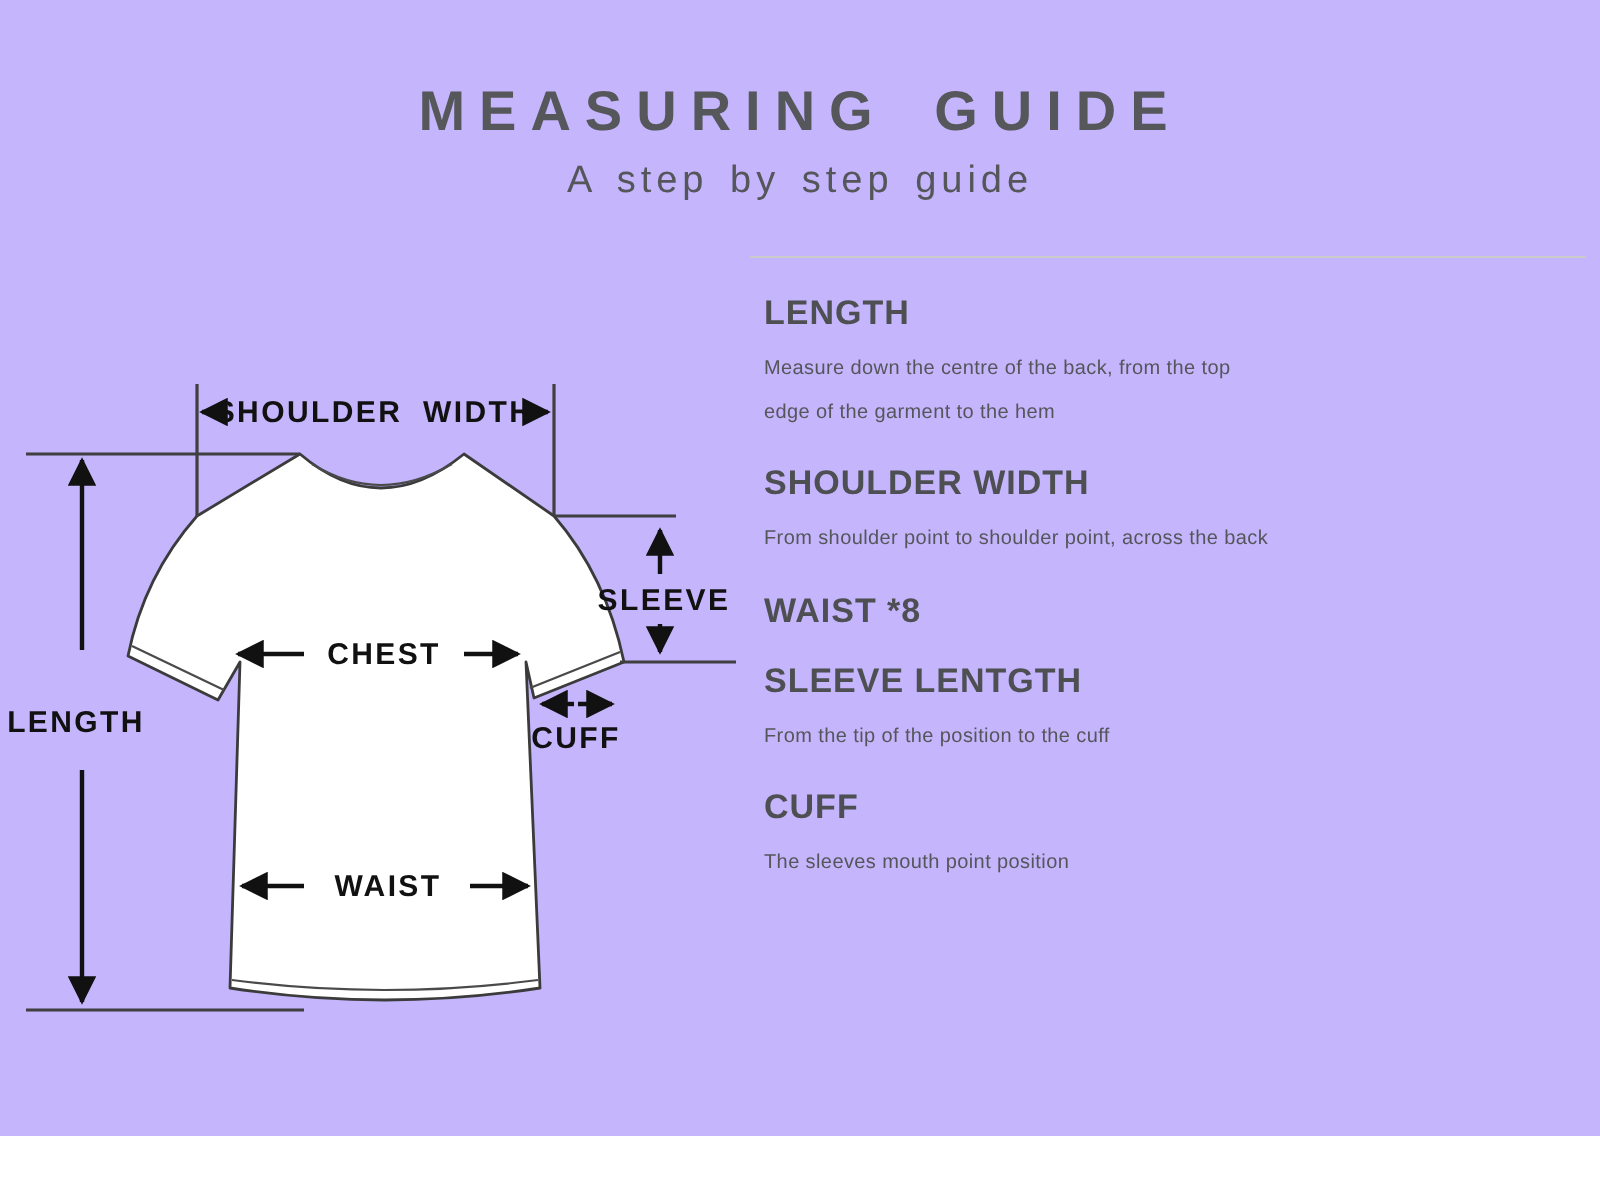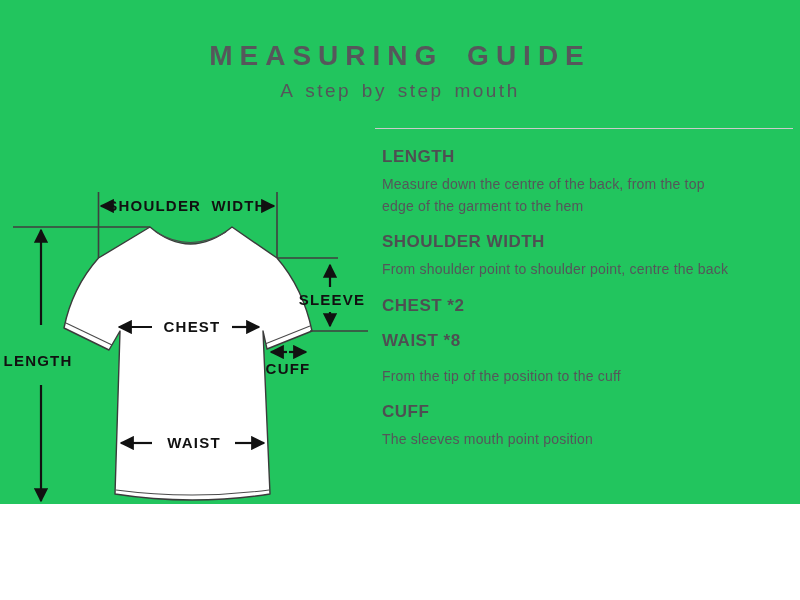--- a/index.html
+++ b/index.html
@@ -1,17 +1,17 @@
 <!DOCTYPE html>
 <html><head>
 <meta charset="utf-8">
 <style>
   html,body{margin:0;padding:0;background:#ffffff;}
   .canvas{
-    position:relative;width:800px;height:504px;background:#22c55e;overflow:hidden;
+    position:relative;width:800px;height:568px;background:#c4b5fd;overflow:hidden;
     font-family:"Liberation Sans",sans-serif;
   }
   
   .header{position:absolute;top:40px;left:0;width:800px;text-align:center;}
   .title{
     margin:0;font-size:28px;font-weight:bold;letter-spacing:7px;word-spacing:9px;
     color:#56575b;
   }
   .subtitle{
     margin:8px 0 0 0;font-size:19px;letter-spacing:2.5px;word-spacing:3px;color:#55565a;
@@ -30,32 +30,32 @@
   
   .divider{position:absolute;left:375px;width:418px;height:0;border-top:1px solid #cbcbcb;}
   .divider-top{top:128px;}
   .divider-bottom{top:592px;}
   .panel{position:absolute;left:382px;top:128px;width:412px;padding-top:19px;}
   .guide-section{margin-bottom:15px;}
   .guide-section h3{
     margin:0 0 7px 0;font-size:17px;font-weight:bold;letter-spacing:0.5px;color:#4e4f52;
   }
   .guide-section p{
-    margin:0;font-size:14px;line-height:21.5px;letter-spacing:0.2px;color:#55565a;
+    margin:0;font-size:10px;line-height:21.5px;letter-spacing:0.2px;color:#55565a;
     white-space:pre-line;
   }
 </style>
 </head>
 <body>
 
 <div class="canvas">
 
   <div class="header">
     <h1 class="title">MEASURING GUIDE</h1>
-    <div class="subtitle">A step by step mouth</div>
+    <div class="subtitle">A step by step guide</div>
   </div>
 
   <svg class="diagram" viewBox="0 130 375 470" xmlns="http://www.w3.org/2000/svg">
     <defs>
       <marker id="ah" viewBox="0 0 10 10" refX="9" refY="5" markerWidth="6.5" markerHeight="6.5" orient="auto-start-reverse">
         <path d="M0,0 L10,5 L0,10 Z" fill="#111111"></path>
       </marker>
     </defs>
 
     <g>
@@ -114,29 +114,29 @@
   <div class="divider divider-bottom"></div>
 
   <div class="panel">
     <div class="guide-section">
       <h3>LENGTH</h3>
       <p>Measure down the centre of the back, from the top
 edge of the garment to the hem</p>
     </div>
     <div class="guide-section">
       <h3>SHOULDER WIDTH</h3>
-      <p>From shoulder point to shoulder point, centre the back</p>
+      <p>From shoulder point to shoulder point, across the back</p>
     </div>
     <div class="guide-section">
-      <h3>CHEST *2</h3>
     </div>
     <div class="guide-section">
       <h3>WAIST *8</h3>
     </div>
     <div class="guide-section">
+      <h3>SLEEVE LENTGTH</h3>
       <p>From the tip of the position to the cuff</p>
     </div>
     <div class="guide-section">
       <h3>CUFF</h3>
       <p>The sleeves mouth point position</p>
     </div>
   </div>
 
 </div>
 

